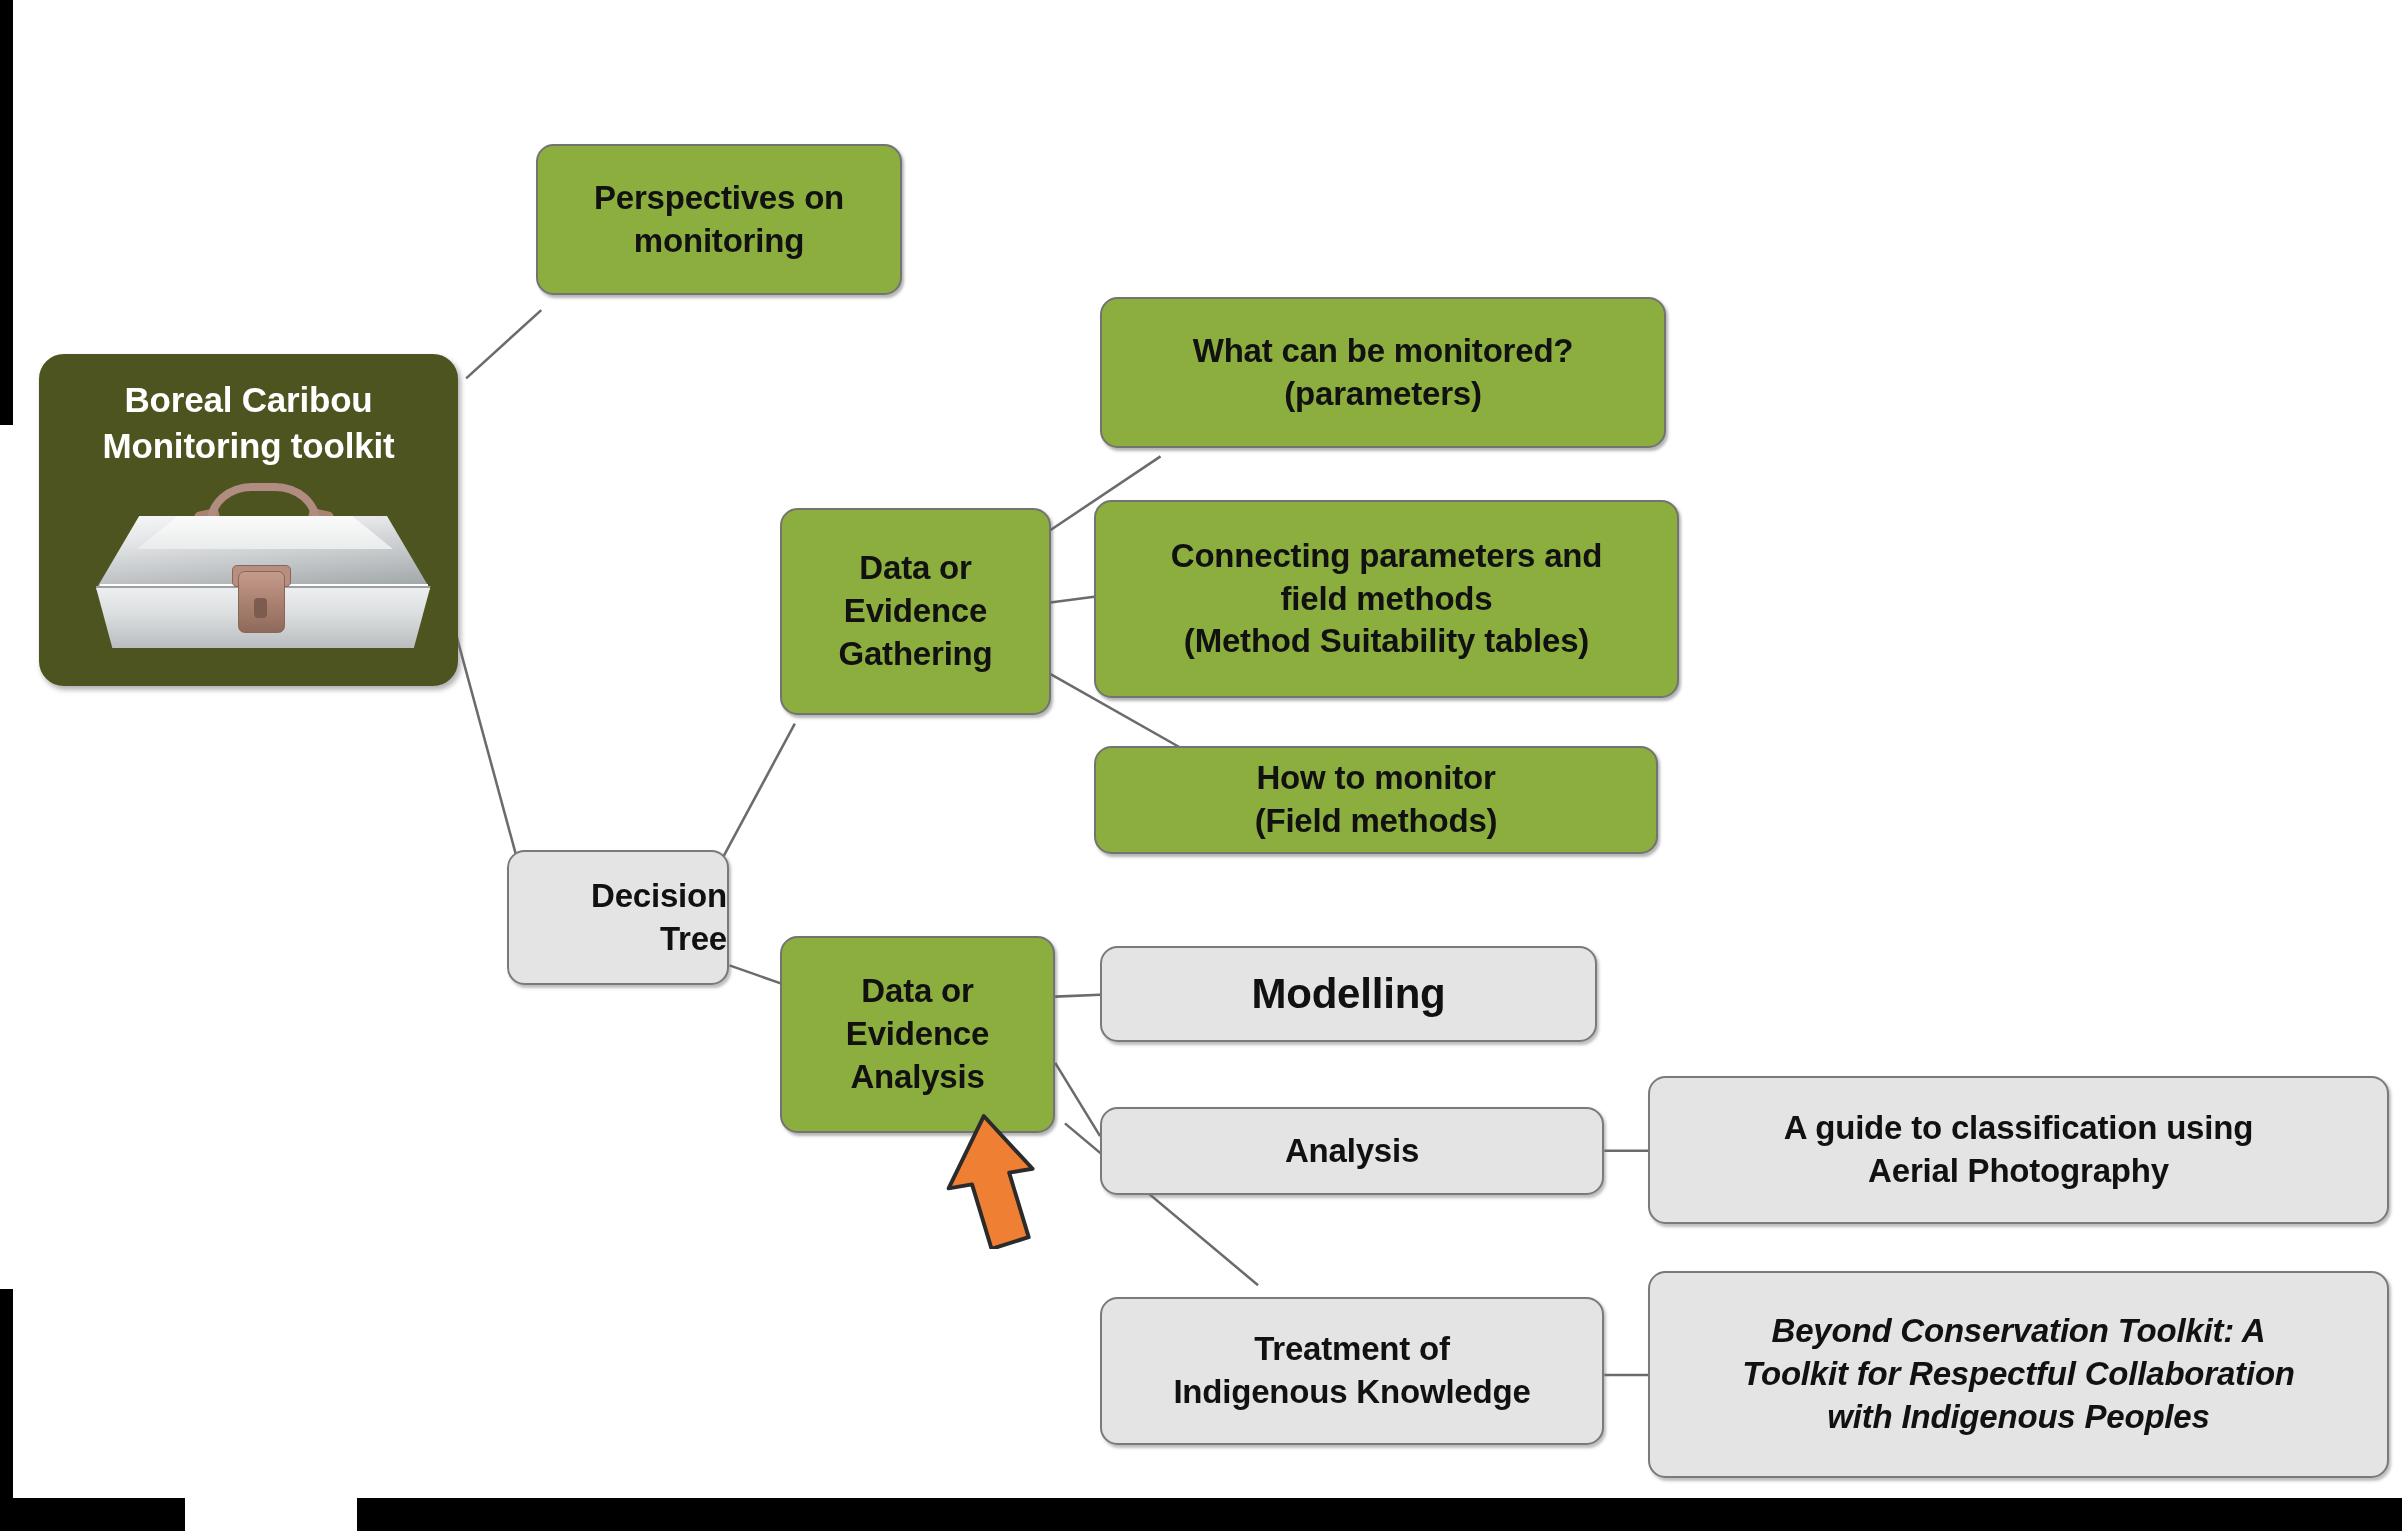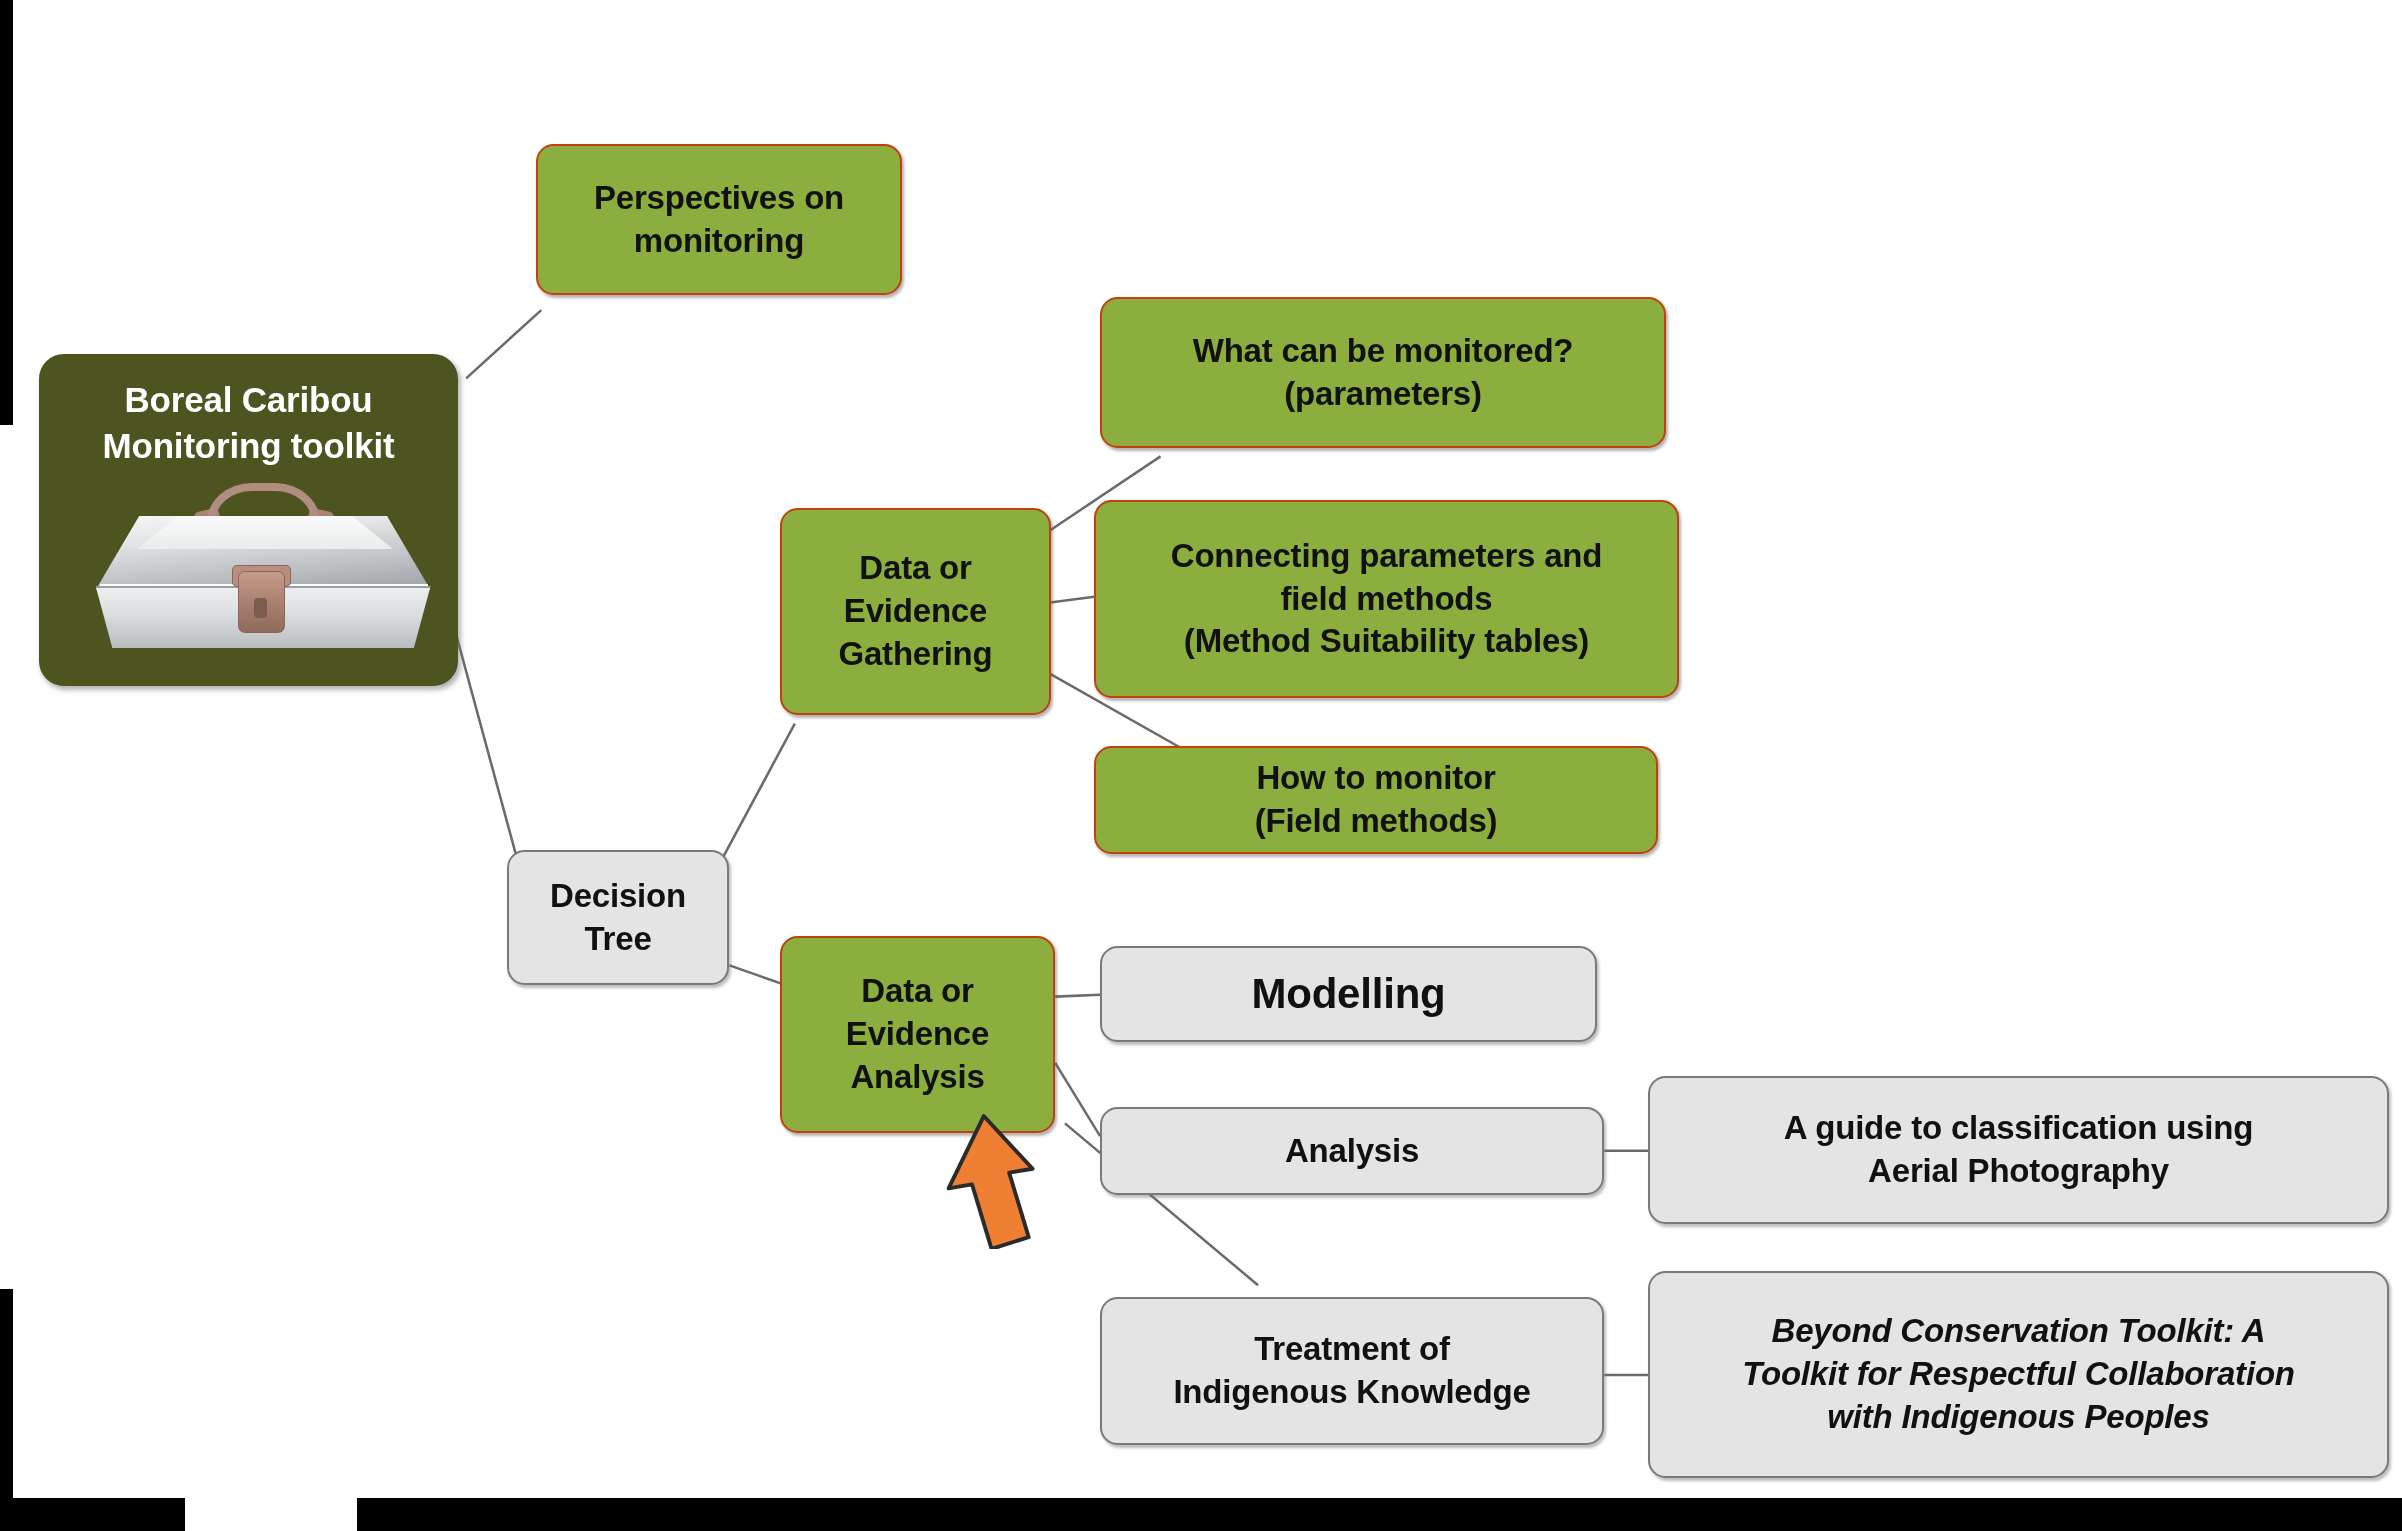--- a/index.html
+++ b/index.html
@@ -42,21 +42,21 @@
     border-radius: 17.6px;
     font-weight: bold;
     line-height: 1.30;
     letter-spacing: -0.2px;
   }
   .node .line { display: block; width: 100%; }
 
   
   .green {
     background: #8cae3e;
-    border: 2px solid #c2410c;
+    border: 2px solid #737373;
     color: #111111;
     box-shadow: 2px 2.9px 2.9px rgba(90,90,90,.45);
   }
   
   .grey {
     background: #e4e4e4;
     border: 2px solid #7a7a7a;
     color: #111111;
     box-shadow: 2px 2.9px 2.9px rgba(110,110,110,.45);
   }
@@ -234,21 +234,21 @@
   <div class="node green stack" style="left:536px;top:144px;width:366px;height:151px;font-size:33px;">
     <span class="line">Perspectives on</span>
     <span class="line">monitoring</span>
   </div>
 
   <div class="node green stack" style="left:1100px;top:297px;width:566px;height:151px;font-size:33px;">
     <span class="line">What can be monitored?</span>
     <span class="line">(parameters)</span>
   </div>
 
-  <div class="node grey" style="left:507px;top:850px;width:222px;height:135px;font-size:33px;">
+  <div class="node grey" style="left:507px;top:850px;width:222px;height:135px;font-size:33px;text-align:right;">
     <span class="line">Decision</span>
     <span class="line">Tree</span>
   </div>
 
   <div class="node green" style="left:780px;top:508px;width:271px;height:207px;font-size:33px;">
     <span class="line">Data or</span>
     <span class="line">Evidence</span>
     <span class="line">Gathering</span>
   </div>
 

